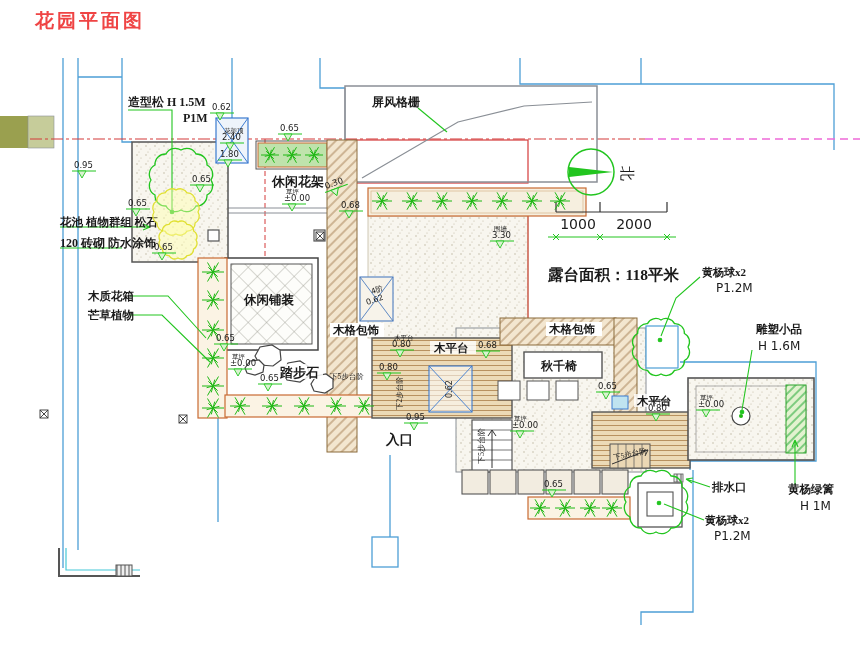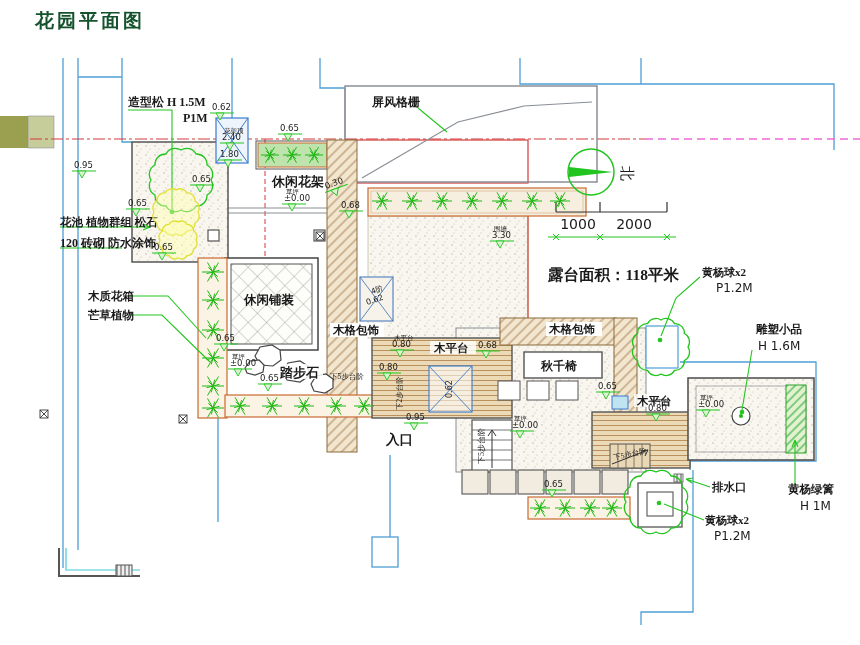--- a/index.html
+++ b/index.html
@@ -1,19 +1,19 @@
 <!DOCTYPE html>
 <html><head>
 <meta charset="utf-8">
 <style>
   html,body{margin:0;padding:0;background:#fff;}
   #stage{position:relative;width:860px;height:645px;background:#fff;overflow:hidden;
          font-family:"Liberation Serif","DejaVu Serif",serif;}
   #title{position:absolute;left:35px;top:8px;font-size:19px;font-weight:bold;
-         letter-spacing:3px;color:#14532d;}
+         letter-spacing:3px;color:#ef4444;}
   svg{position:absolute;left:0;top:0;}
   text{font-family:"Liberation Serif","DejaVu Serif",serif;fill:#1a1a1a;}
   .num{font-family:"DejaVu Sans","Liberation Sans",sans-serif;}
 </style>
 </head>
 <body>
 
 <div id="stage">
   <div id="title">花园平面图</div>
 

